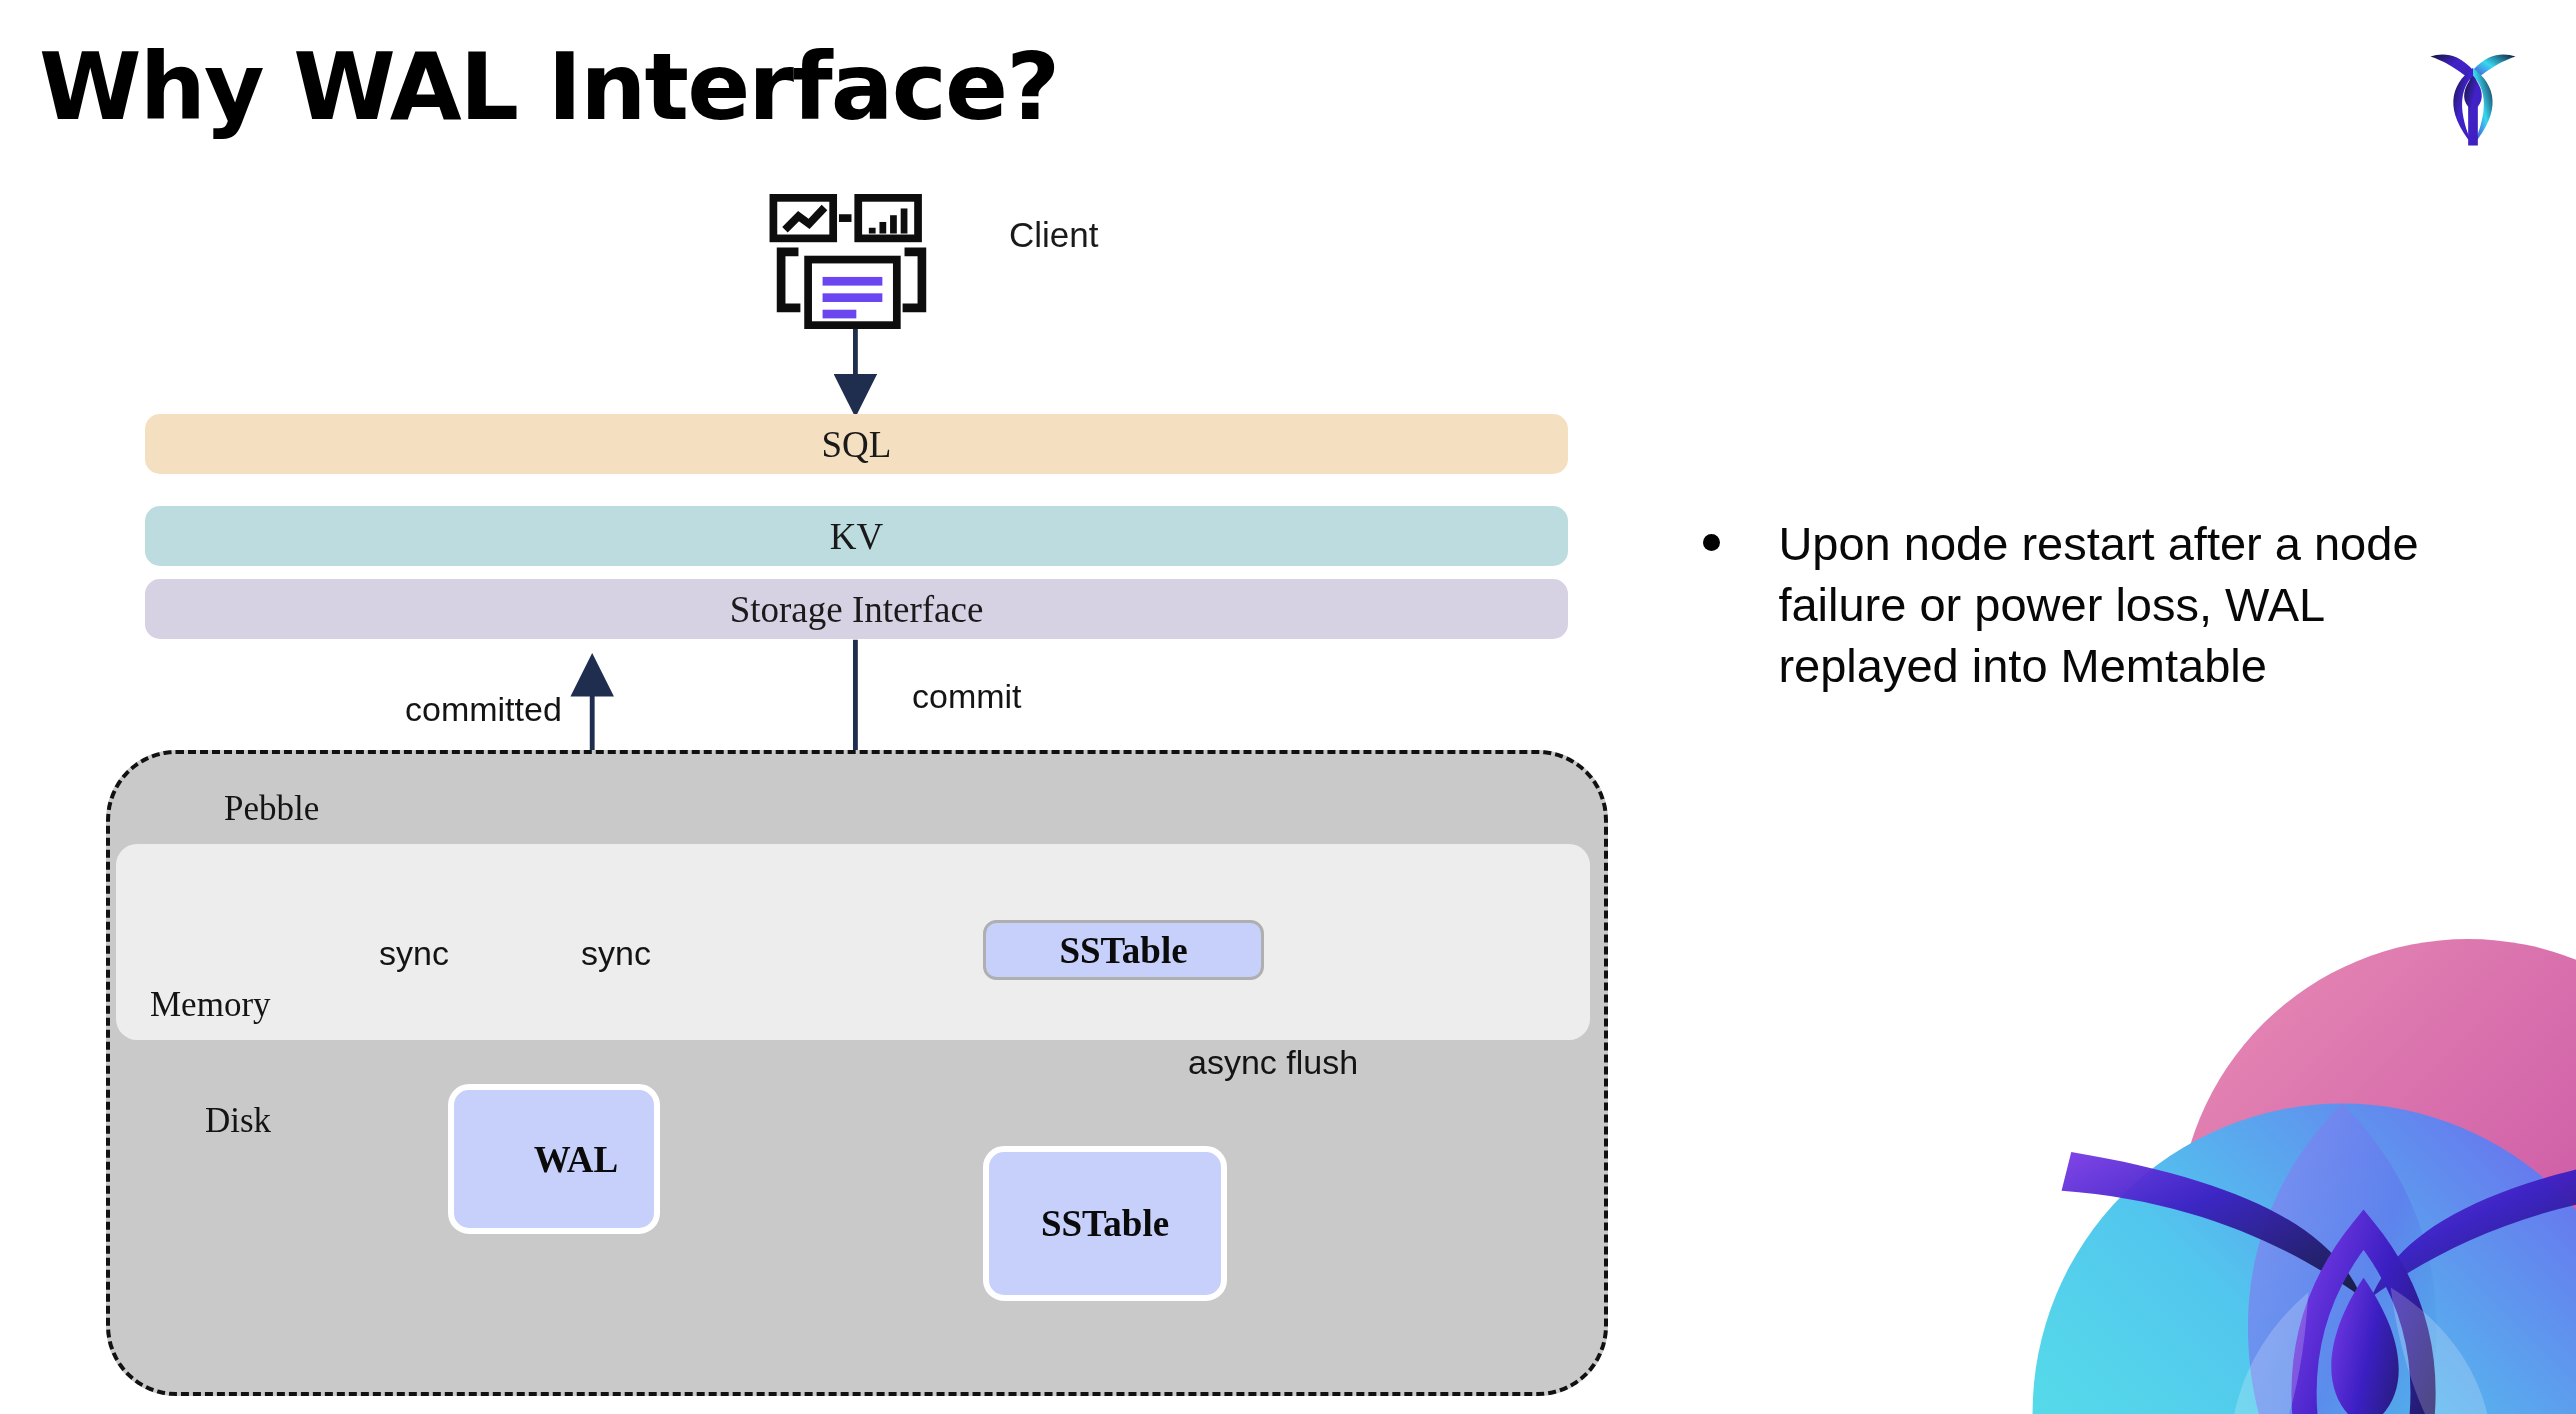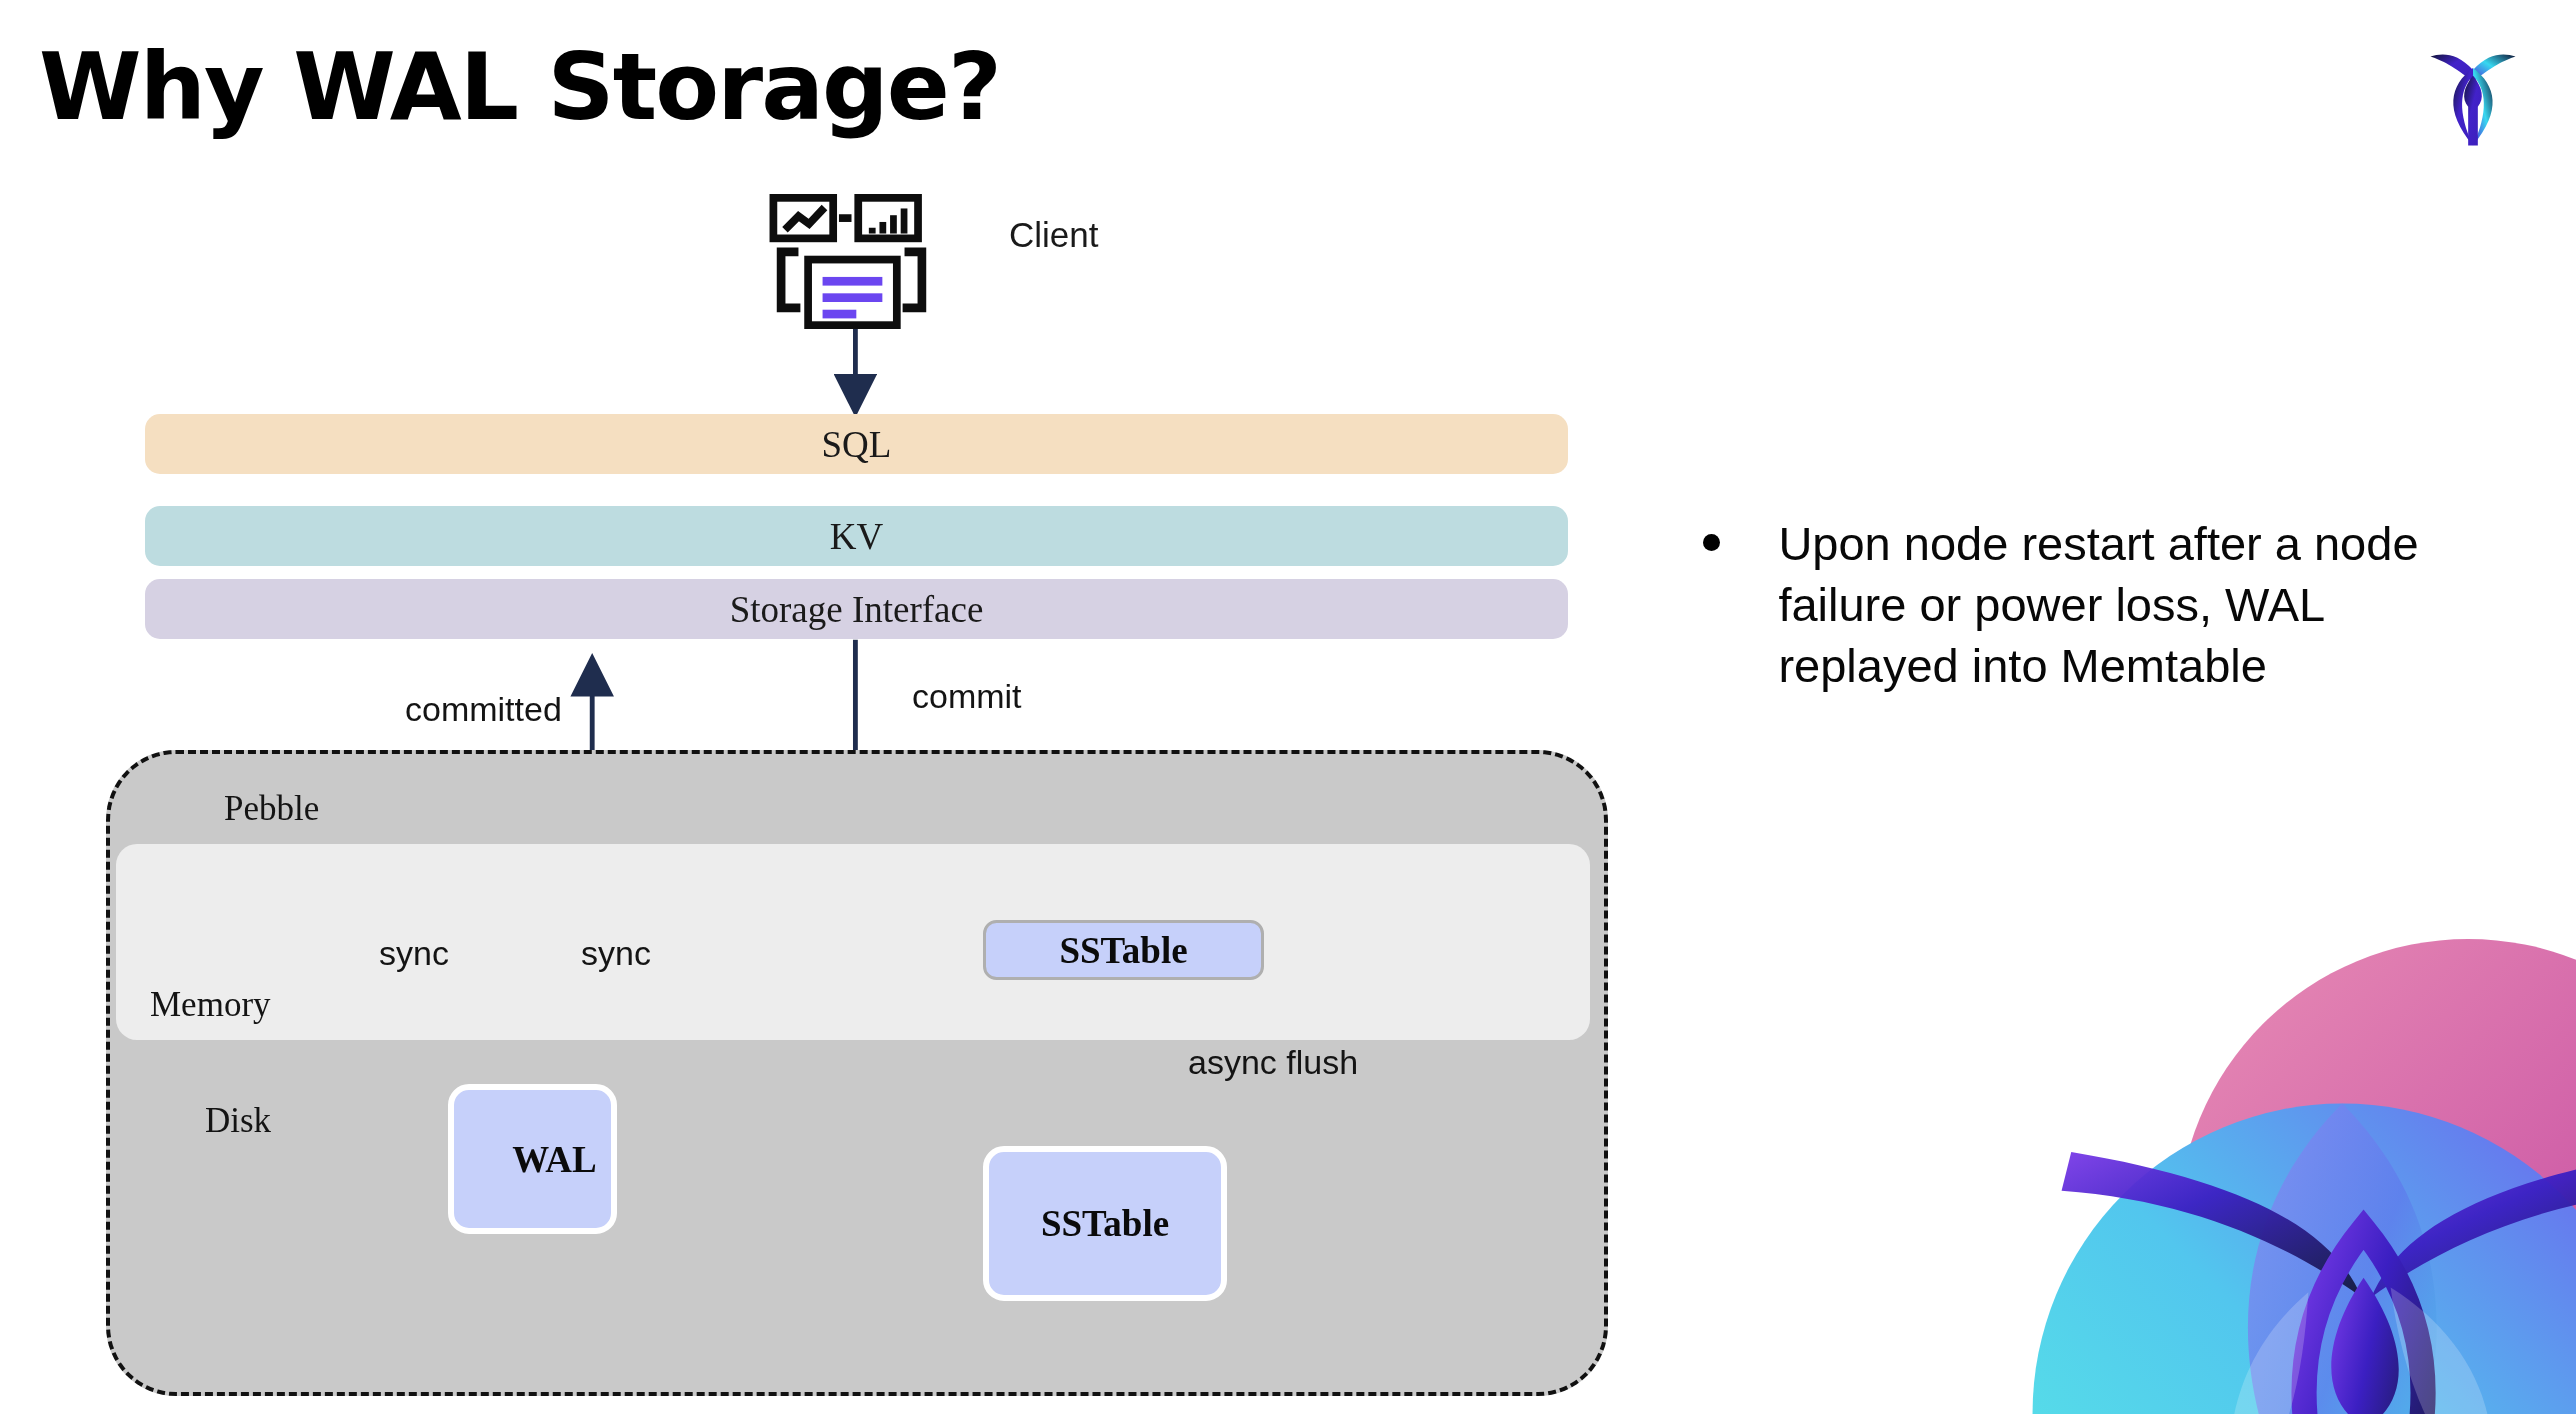--- a/index.html
+++ b/index.html
@@ -83,21 +83,21 @@
     font-weight:bold;
     color:#0b0b0b;
     box-sizing:border-box;
   }
   #node-memtable{
     left:983px;top:920px;width:281px;height:60px;
     border-radius:13.5px;border:3.9px solid #AFAFAF;
     font-size:37px;
   }
   #node-wal{
-    left:448px;top:1084px;width:169px;height:150px;
+    left:448px;top:1084px;width:212px;height:150px;
     border-radius:21px;border:6.8px solid #ffffff;
     font-size:37px;
     padding-left:44px;
   }
   #node-sstable{
     left:983px;top:1146px;width:244px;height:155px;
     border-radius:21px;border:6.8px solid #ffffff;
     font-size:37px;
   }
 
@@ -123,21 +123,21 @@
   .bullet-text{
     font-family:"Liberation Sans", sans-serif;
     font-size:47px;line-height:1.30;color:#080808;
   }
 </style>
 </head>
 <body>
 
 <div class="slide">
 
-  <div id="slide-title">Why WAL Storage?</div>
+  <div id="slide-title">Why WAL Interface?</div>
 
   <div id="brand-logo">
     <svg viewBox="0 0 120 130" width="116" height="126" aria-hidden="true">
       <defs>
         <linearGradient id="lgA" x1="0" y1="0" x2="1" y2="1">
           <stop offset="0" stop-color="#111436"></stop>
           <stop offset="0.45" stop-color="#4222C9"></stop>
           <stop offset="1" stop-color="#3B1FB8"></stop>
         </linearGradient>
         <linearGradient id="lgB" x1="1" y1="0" x2="0" y2="1">

